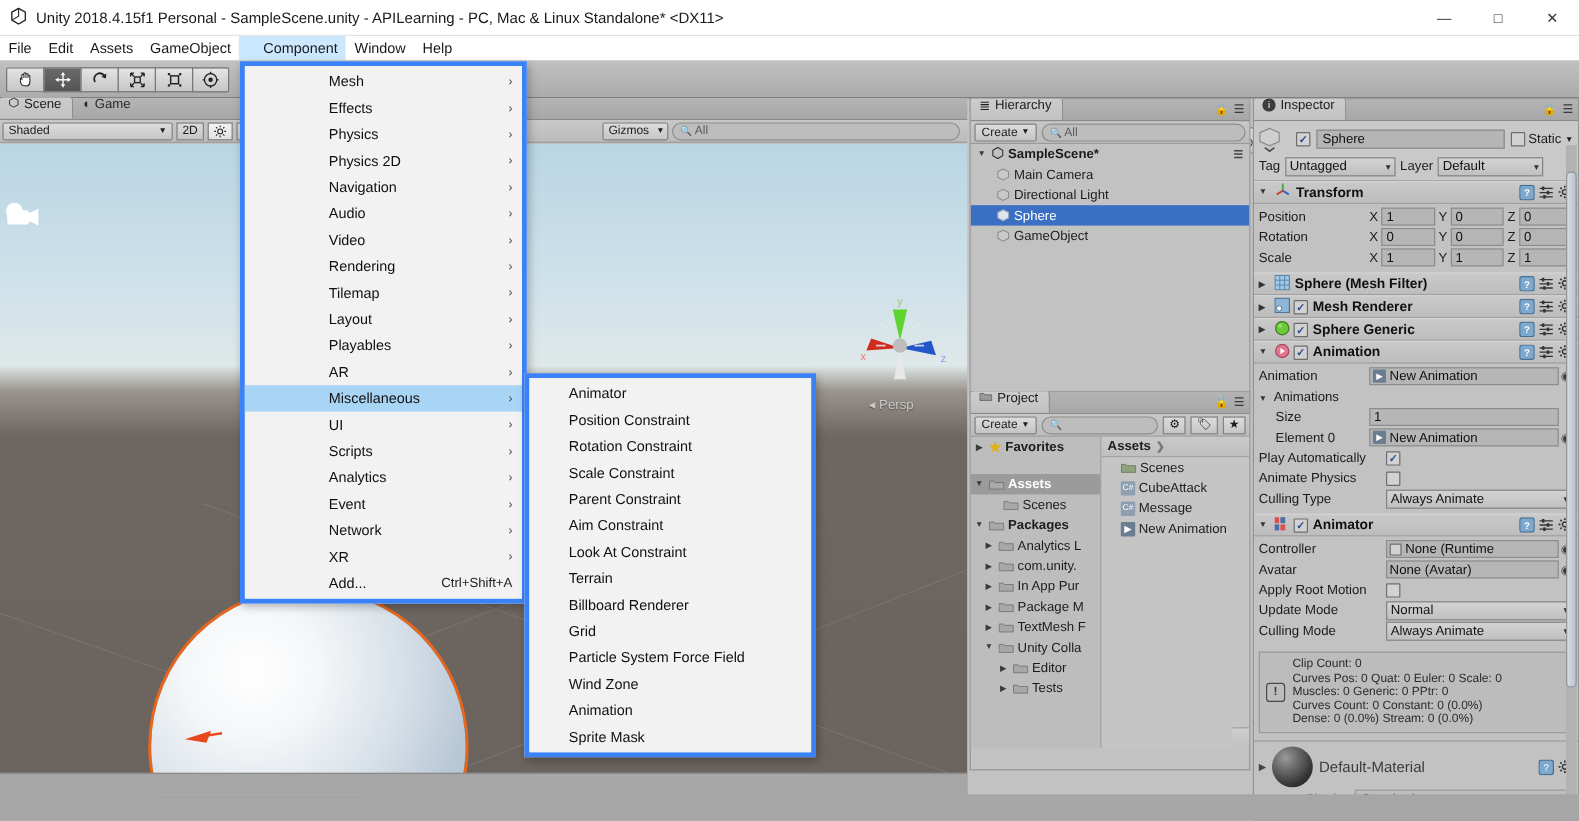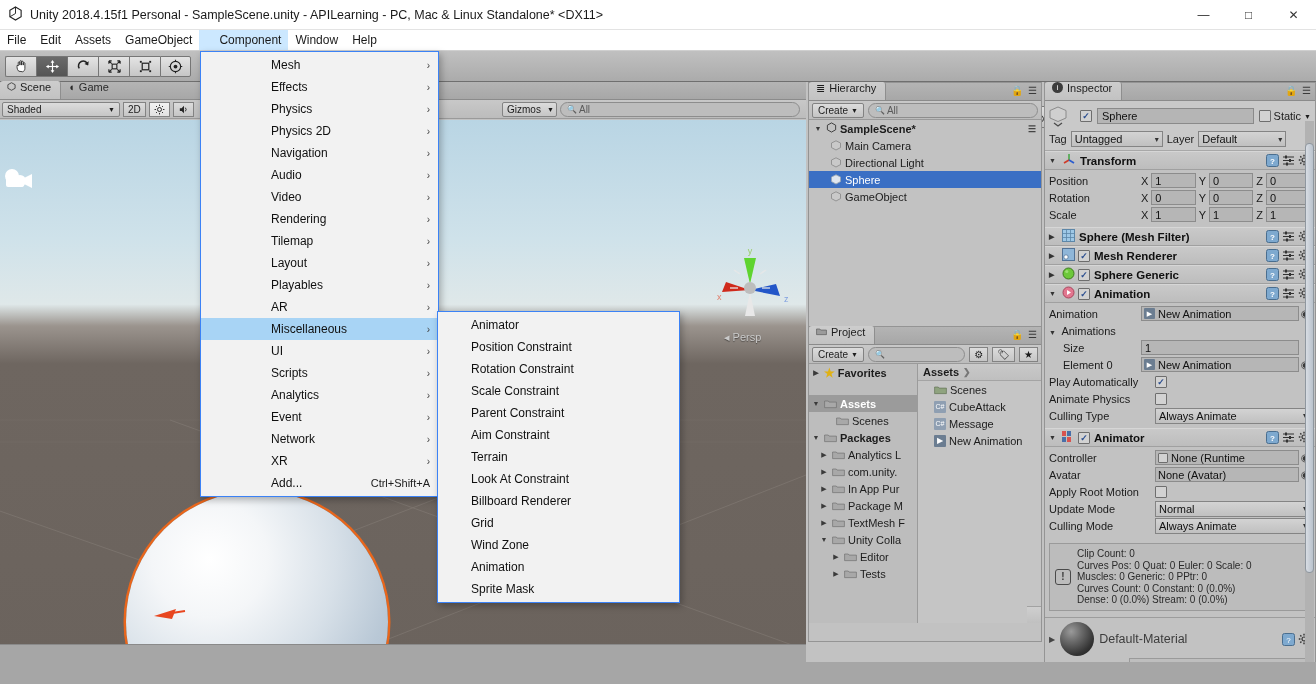--- a/index.html
+++ b/index.html
@@ -270,21 +270,21 @@
 
   .vscroll {
     position:absolute; right:1px; top:20px; width:9px; bottom:2px;
     background:#b2b2b2;
   }
   .vthumb { position:absolute; left:0; width:9px; top:22px; height:430px;
     background:linear-gradient(90deg,#d8dde4,#b9c2cc); border:1px solid #8f979f; border-radius:4px; }
 
   
   .menupop {
-    position:absolute; background:#f2f2f2; border:1px solid #3b82f6;
+    position:absolute; background:#f2f2f2; border:4px solid #3b82f6;
     box-shadow:2px 3px 7px rgba(0,0,0,.28); padding:2px 0; z-index:50;
   }
   #component-menu { left:200px; top:51px; width:239px; }
   #misc-submenu { left:437px; top:311px; width:243px; }
   .mrow {
     height:22px; display:flex; align-items:center; padding:0 8px 0 0;
     font-size:12px; color:#101010; white-space:nowrap;
   }
   .mrow .mlabel { padding-left:70px; }
   .mrow.sub .mlabel { padding-left:33px; }
@@ -433,21 +433,21 @@
             </svg>
         </span>
         <span>Scene</span>
       </div>
       <div class="ptab inactive">
         <span>◖</span>
         <span>Game</span>
       </div>
     </div>
     <div class="scene-subbar">
-      <div class="dropsm" style="width:118px">
+      <div class="dropsm" style="width:142px">
         <span>Shaded</span>
         <span class="caret" style="margin-left:auto;font-size:7px">▼</span>
       </div>
       <div class="sqbtn">2D</div>
       <div class="sqbtn on">
         <svg width="11" height="11" viewBox="0 0 12 12">
             <circle cx="6" cy="6" r="2.2" fill="none" stroke="#222" stroke-width="1"></circle>
             <g stroke="#222" stroke-width="1">
               <path d="M6 .6V2.2M6 9.8v1.6M.6 6h1.6M9.8 6h1.6M2.2 2.2l1.1 1.1M8.7 8.7l1.1 1.1M9.8 2.2L8.7 3.3M3.3 8.7L2.2 9.8"></path>
             </g>
@@ -1297,32 +1297,35 @@
     <div class="mrow sub">
         <span class="mlabel">Scale Constraint</span>
       </div>
     <div class="mrow sub">
         <span class="mlabel">Parent Constraint</span>
       </div>
     <div class="mrow sub">
         <span class="mlabel">Aim Constraint</span>
       </div>
     <div class="mrow sub">
+        <span class="mlabel">Look At Constraint</span>
+      </div>
+    <div class="mrow sub">
         <span class="mlabel">Terrain</span>
-      </div>
-    <div class="mrow sub">
-        <span class="mlabel">Look At Constraint</span>
       </div>
     <div class="mrow sub">
         <span class="mlabel">Billboard Renderer</span>
       </div>
     <div class="mrow sub">
         <span class="mlabel">Grid</span>
       </div>
     <div class="mrow sub">
+        <span class="mlabel">Particle System Force Field</span>
+      </div>
+    <div class="mrow sub">
         <span class="mlabel">Wind Zone</span>
       </div>
     <div class="mrow sub">
         <span class="mlabel">Animation</span>
       </div>
     <div class="mrow sub">
         <span class="mlabel">Sprite Mask</span>
       </div>
   </div>
 

